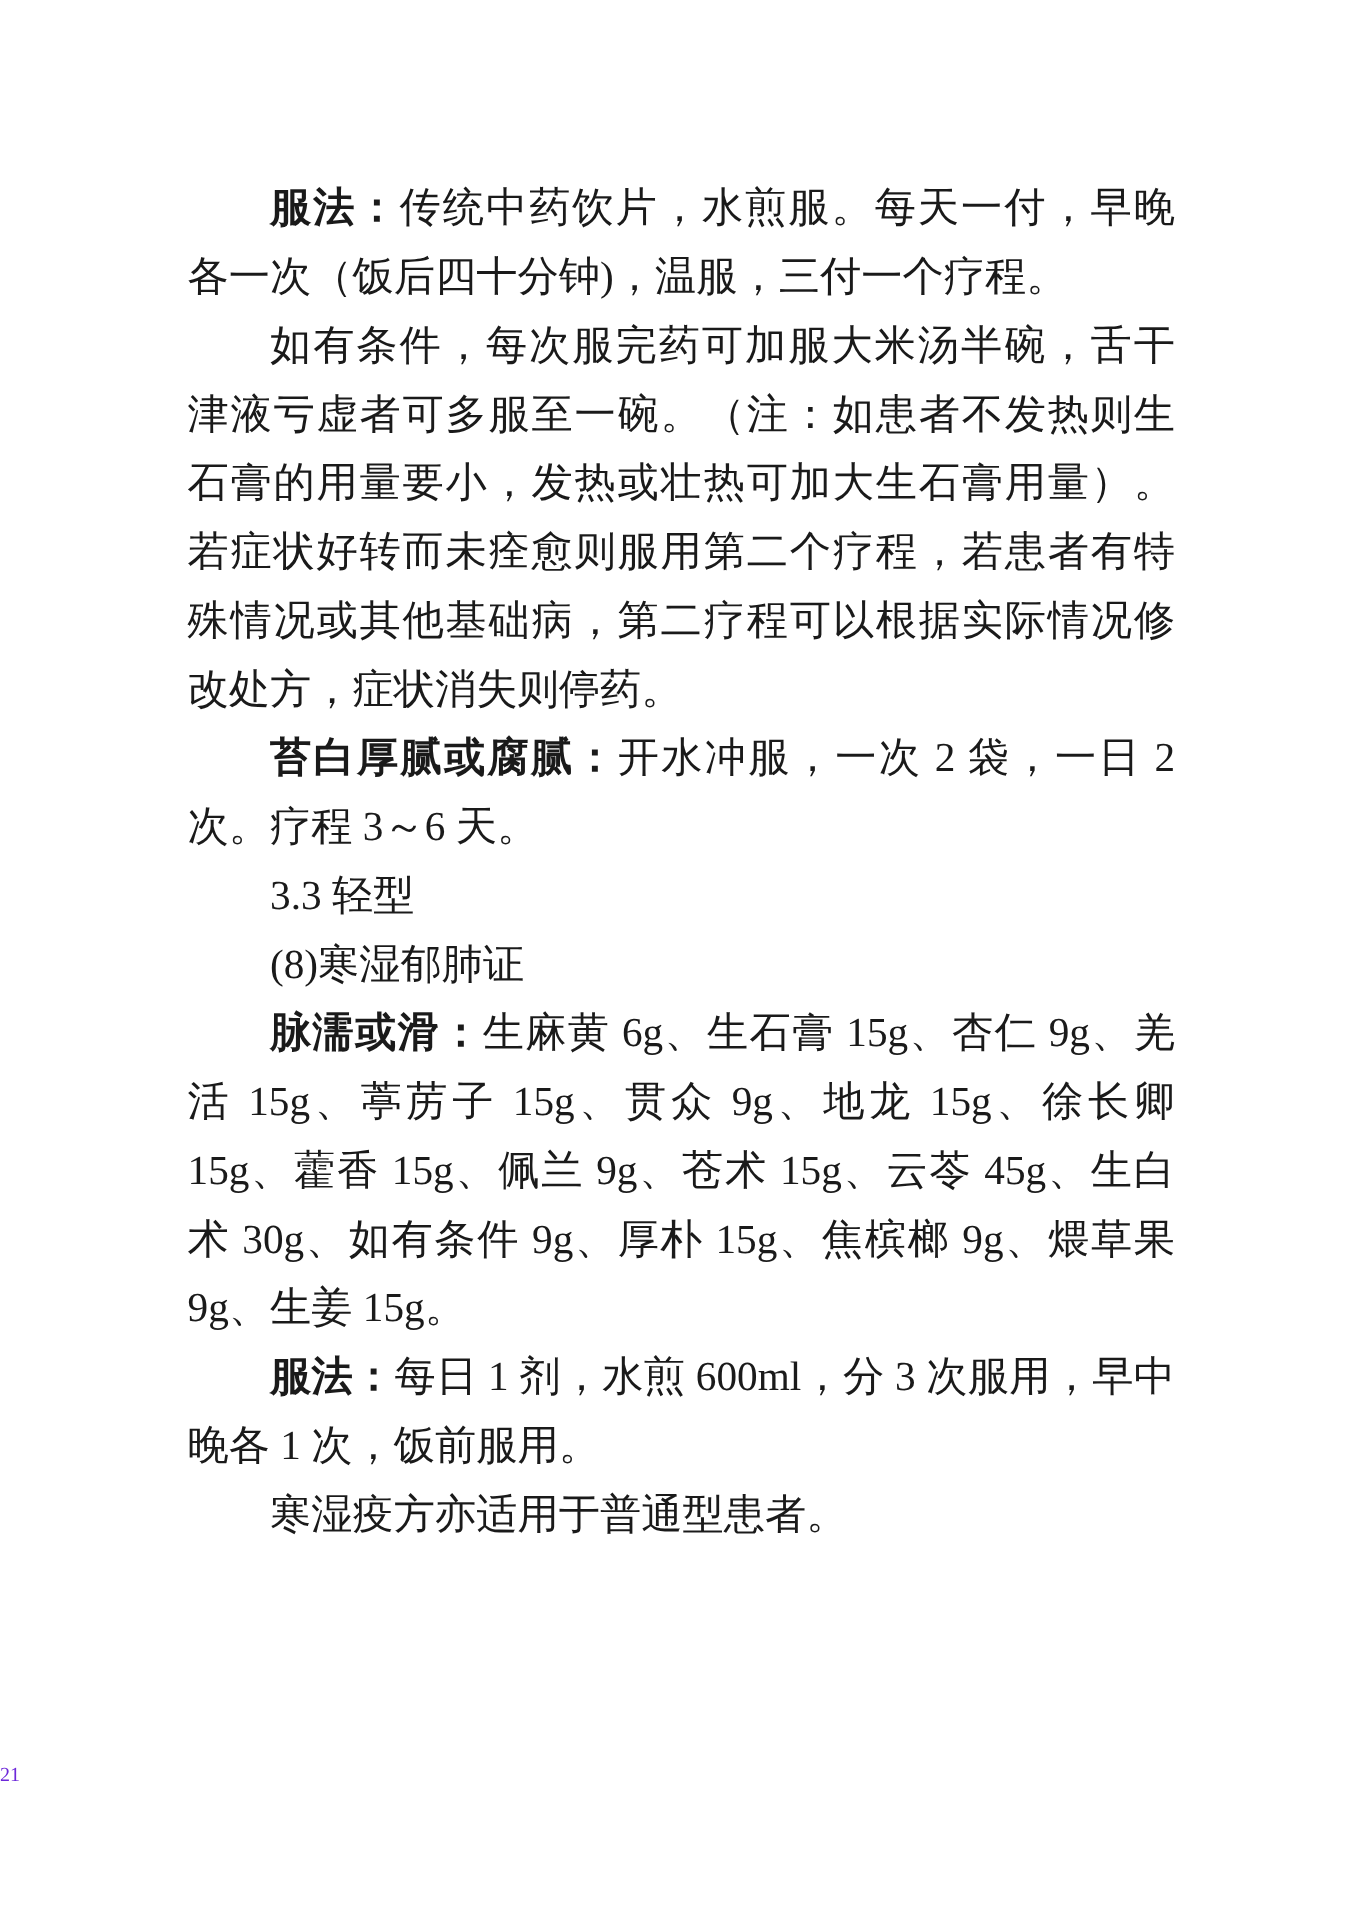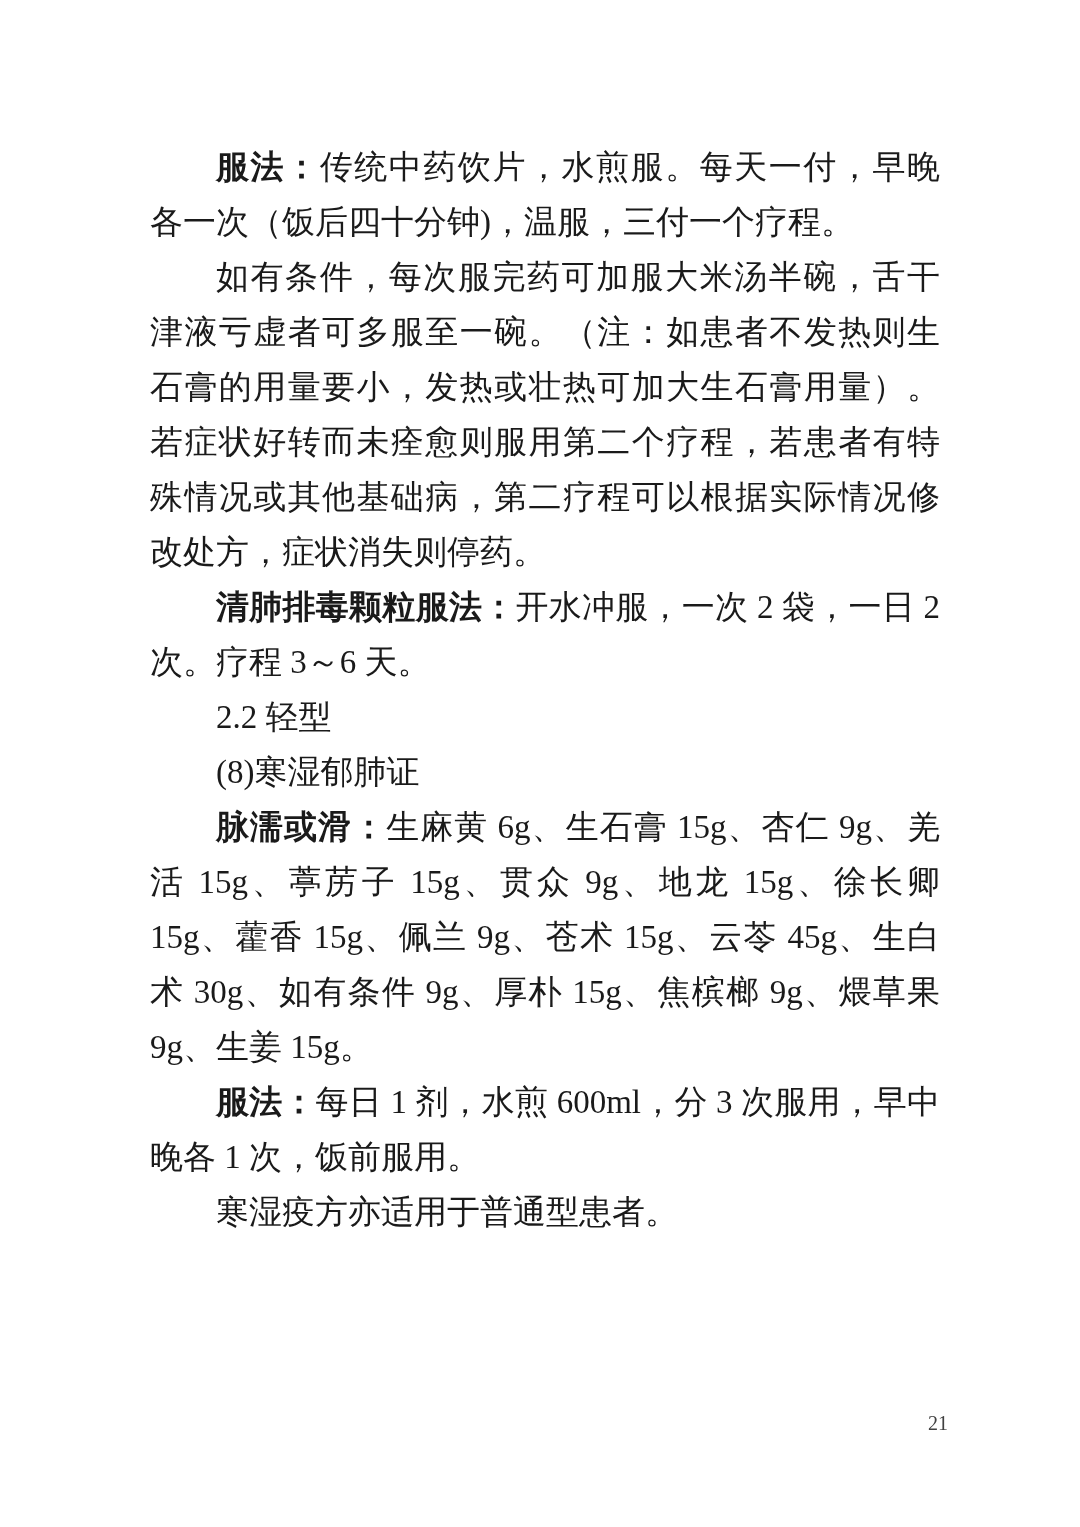--- a/index.html
+++ b/index.html
@@ -31,34 +31,34 @@
     text-indent: 2em;
   }
   .label {
     font-weight: bold;
   }
   .page-number {
     position: absolute;
     left: 0;
     right: 0;
     top: 1412px;
-    text-align: right;
-    font-size: 20px;
-    color: #404040;
+    text-align: left;
+    font-size: 16px;
+    color: #6d28d9;
     font-family: "Liberation Serif", serif;
   }
 </style>
 </head>
 <body>
 
 <div class="page">
   <div class="content">
     <p><span class="label">服法：</span><span>传统中药饮片，水煎服。每天一付，早晚各一次（饭后四十分钟)，温服，三付一个疗程。</span></p>
     <p><span class="label"></span><span>如有条件，每次服完药可加服大米汤半碗，舌干津液亏虚者可多服至一碗。（注：如患者不发热则生石膏的用量要小，发热或壮热可加大生石膏用量）。若症状好转而未痊愈则服用第二个疗程，若患者有特殊情况或其他基础病，第二疗程可以根据实际情况修改处方，症状消失则停药。</span></p>
-    <p><span class="label">清肺排毒颗粒服法：</span><span>开水冲服，一次 2 袋，一日 2 次。疗程 3～6 天。</span></p>
-    <p><span class="label"></span><span>2.2 轻型</span></p>
+    <p><span class="label">苔白厚腻或腐腻：</span><span>开水冲服，一次 2 袋，一日 2 次。疗程 3～6 天。</span></p>
+    <p><span class="label"></span><span>3.3 轻型</span></p>
     <p><span class="label"></span><span>(8)寒湿郁肺证</span></p>
     <p><span class="label">脉濡或滑：</span><span>生麻黄 6g、生石膏 15g、杏仁 9g、羌活 15g、葶苈子 15g、贯众 9g、地龙 15g、徐长卿 15g、藿香 15g、佩兰 9g、苍术 15g、云苓 45g、生白术 30g、如有条件 9g、厚朴 15g、焦槟榔 9g、煨草果 9g、生姜 15g。</span></p>
     <p><span class="label">服法：</span><span>每日 1 剂，水煎 600ml，分 3 次服用，早中晚各 1 次，饭前服用。</span></p>
     <p><span class="label"></span><span>寒湿疫方亦适用于普通型患者。</span></p>
   </div>
   <div class="page-number">21</div>
 </div>
 
 </body></html>

